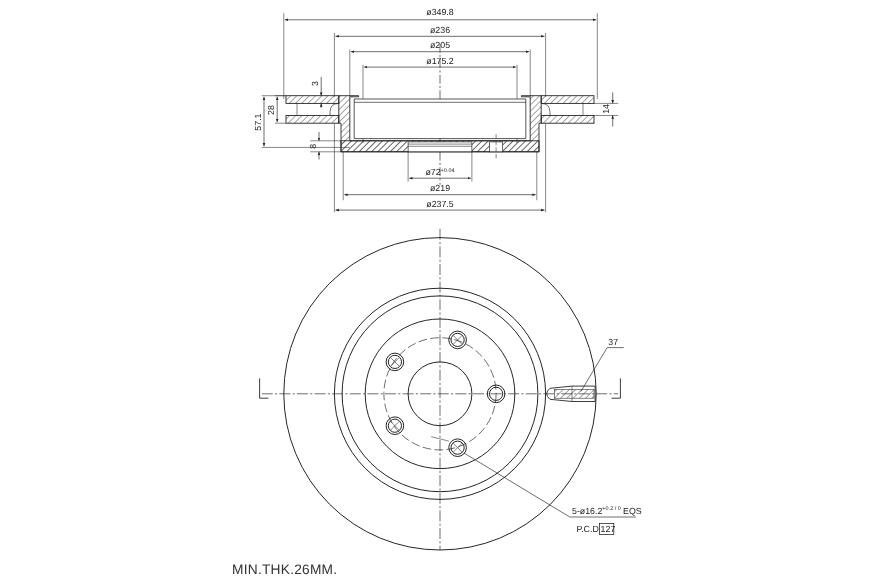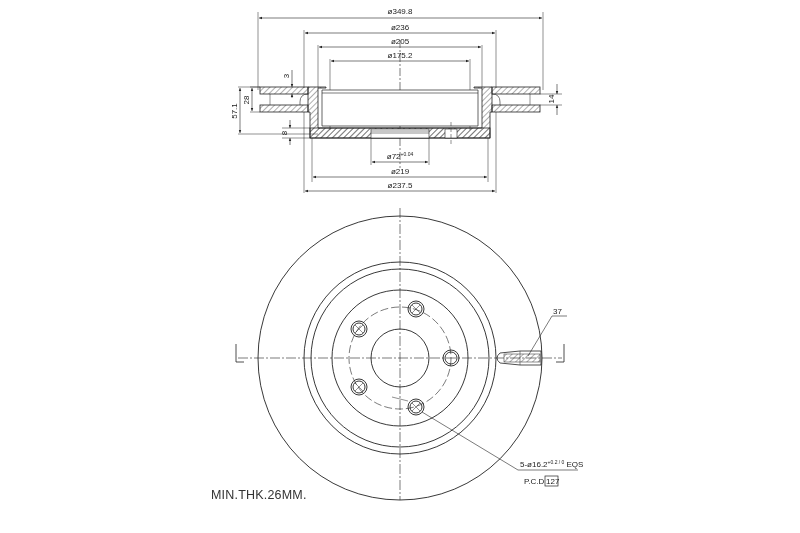--- a/index.html
+++ b/index.html
@@ -1,20 +1,20 @@
 <!DOCTYPE html>
 <html><head>
 <meta charset="utf-8">
 <style>
   html, body { margin: 0; padding: 0; background: #ffffff; }
   body { width: 800px; height: 533px; position: relative; overflow: hidden; font-family: "Liberation Sans", sans-serif; }
   svg { position: absolute; left: 0; top: 0; }
   .dim-text { font-family: "Liberation Sans Narrow", "Liberation Sans", sans-serif; font-size: 8px; fill: #222; }
   .note { position: absolute; font-family: "Liberation Sans", sans-serif; color: #333; }
-  #min-thk { left: 211px; top: 488px; font-size: 12.5px; letter-spacing: 0.2px; text-align: center; }
+  #min-thk { left: 211px; top: 511px; font-size: 12.5px; letter-spacing: 0.2px; text-align: center; }
 </style>
 </head>
 <body>
 
 <svg width="800" height="533" viewBox="0 0 800 533">
   <defs>
     <pattern id="hatch" patternUnits="userSpaceOnUse" width="4" height="4" patternTransform="rotate(45)">
       <line x1="0" y1="0" x2="0" y2="4" stroke="#333" stroke-width="0.8"></line>
     </pattern>
     <marker id="arr" markerWidth="6" markerHeight="6" refX="5" refY="3" orient="auto">

